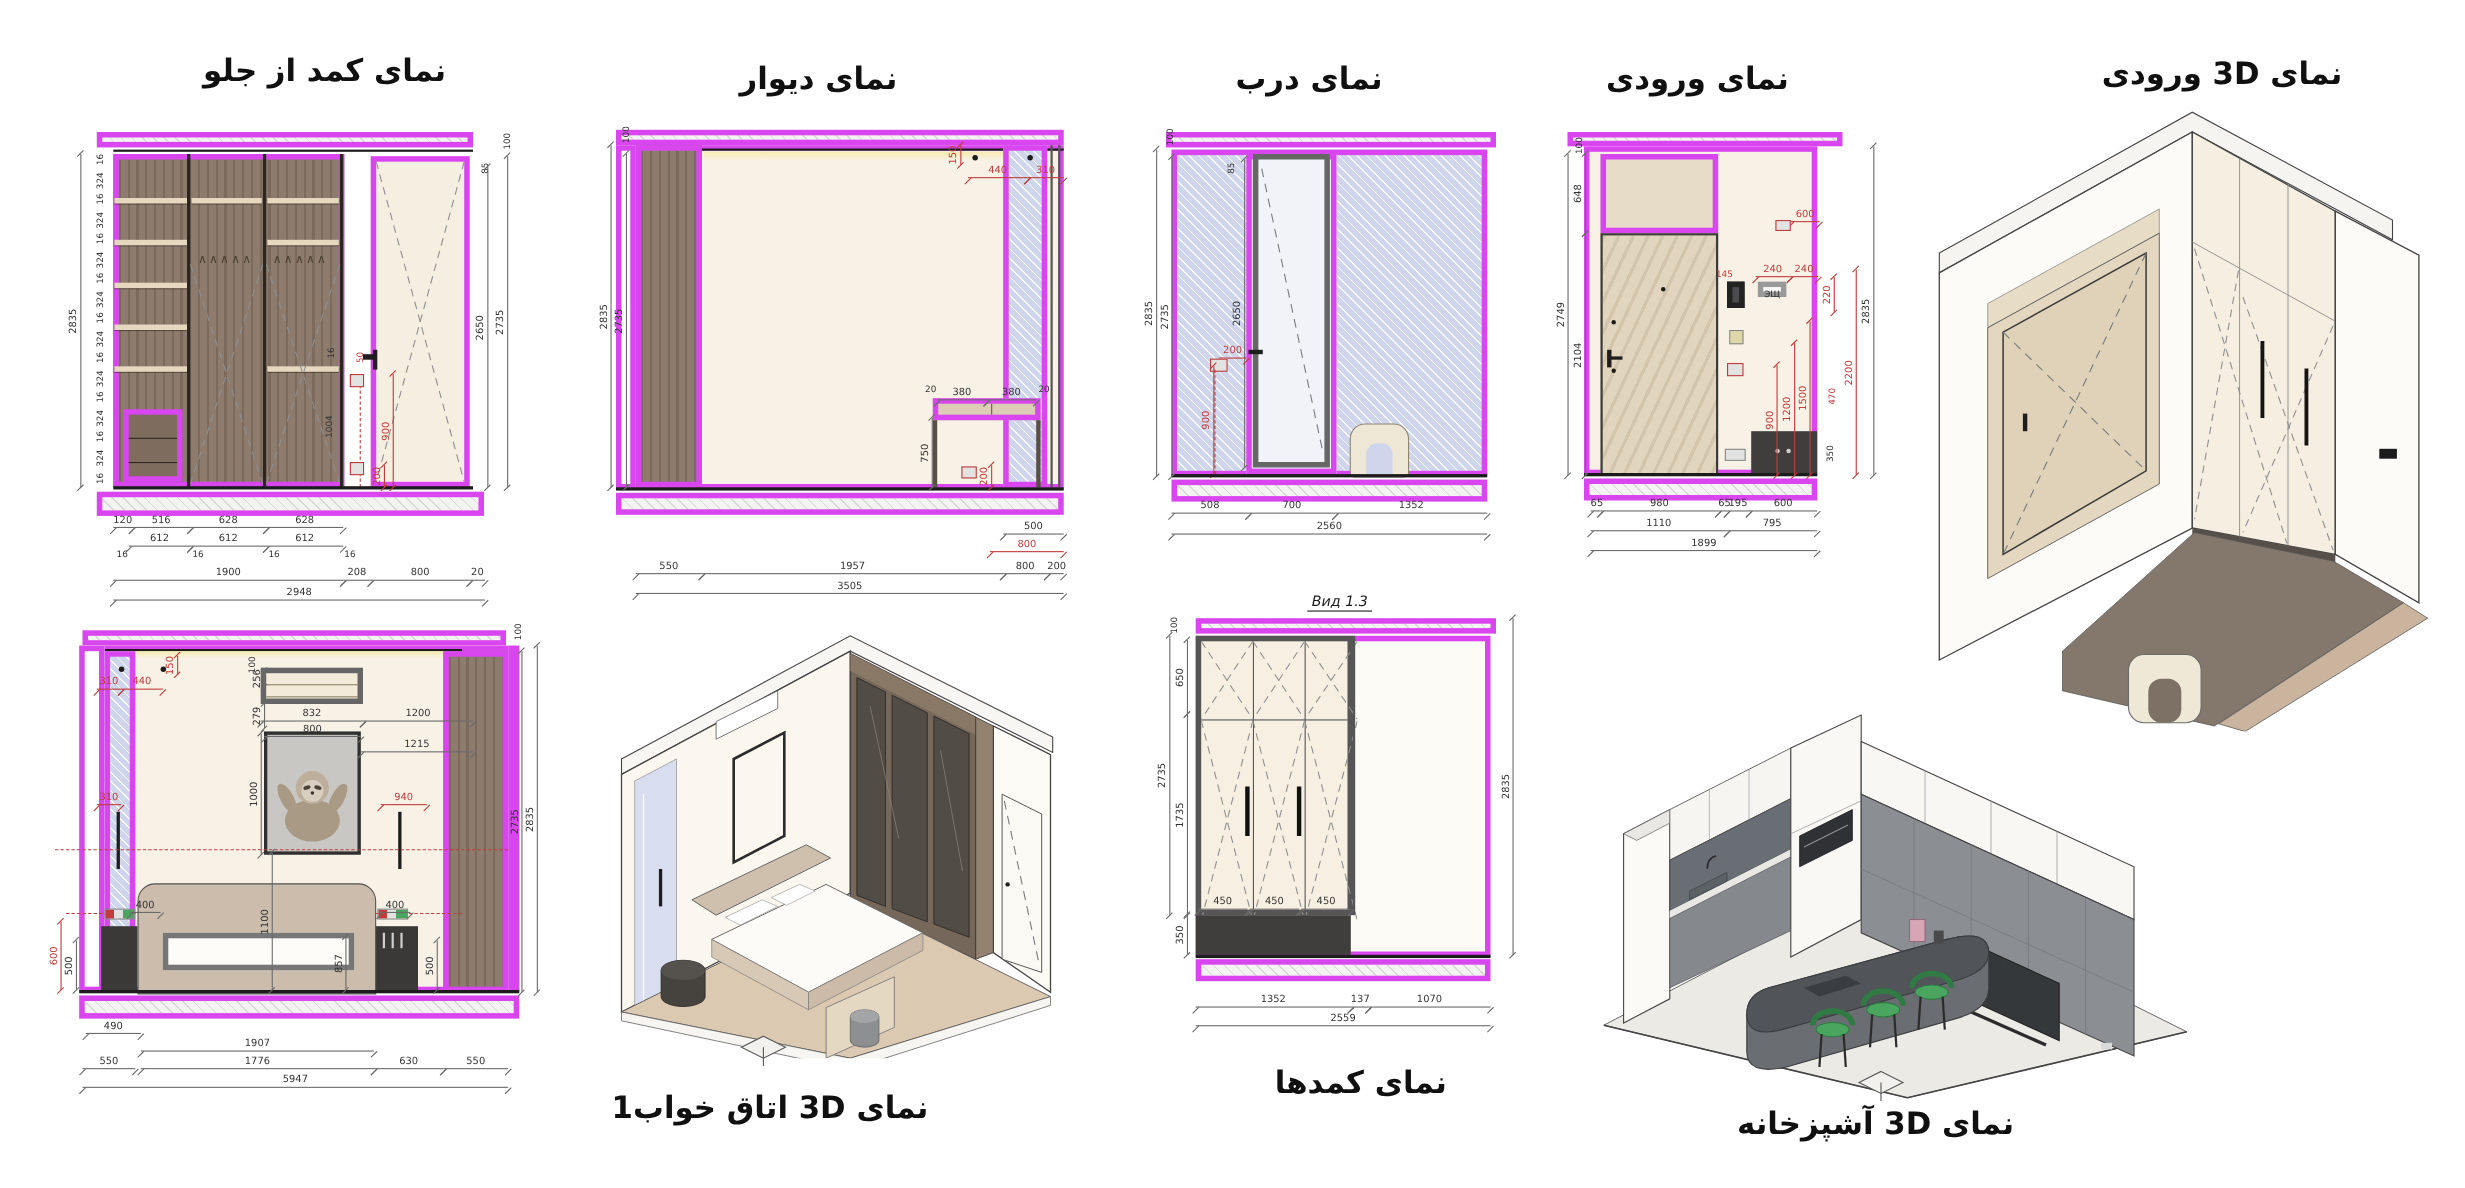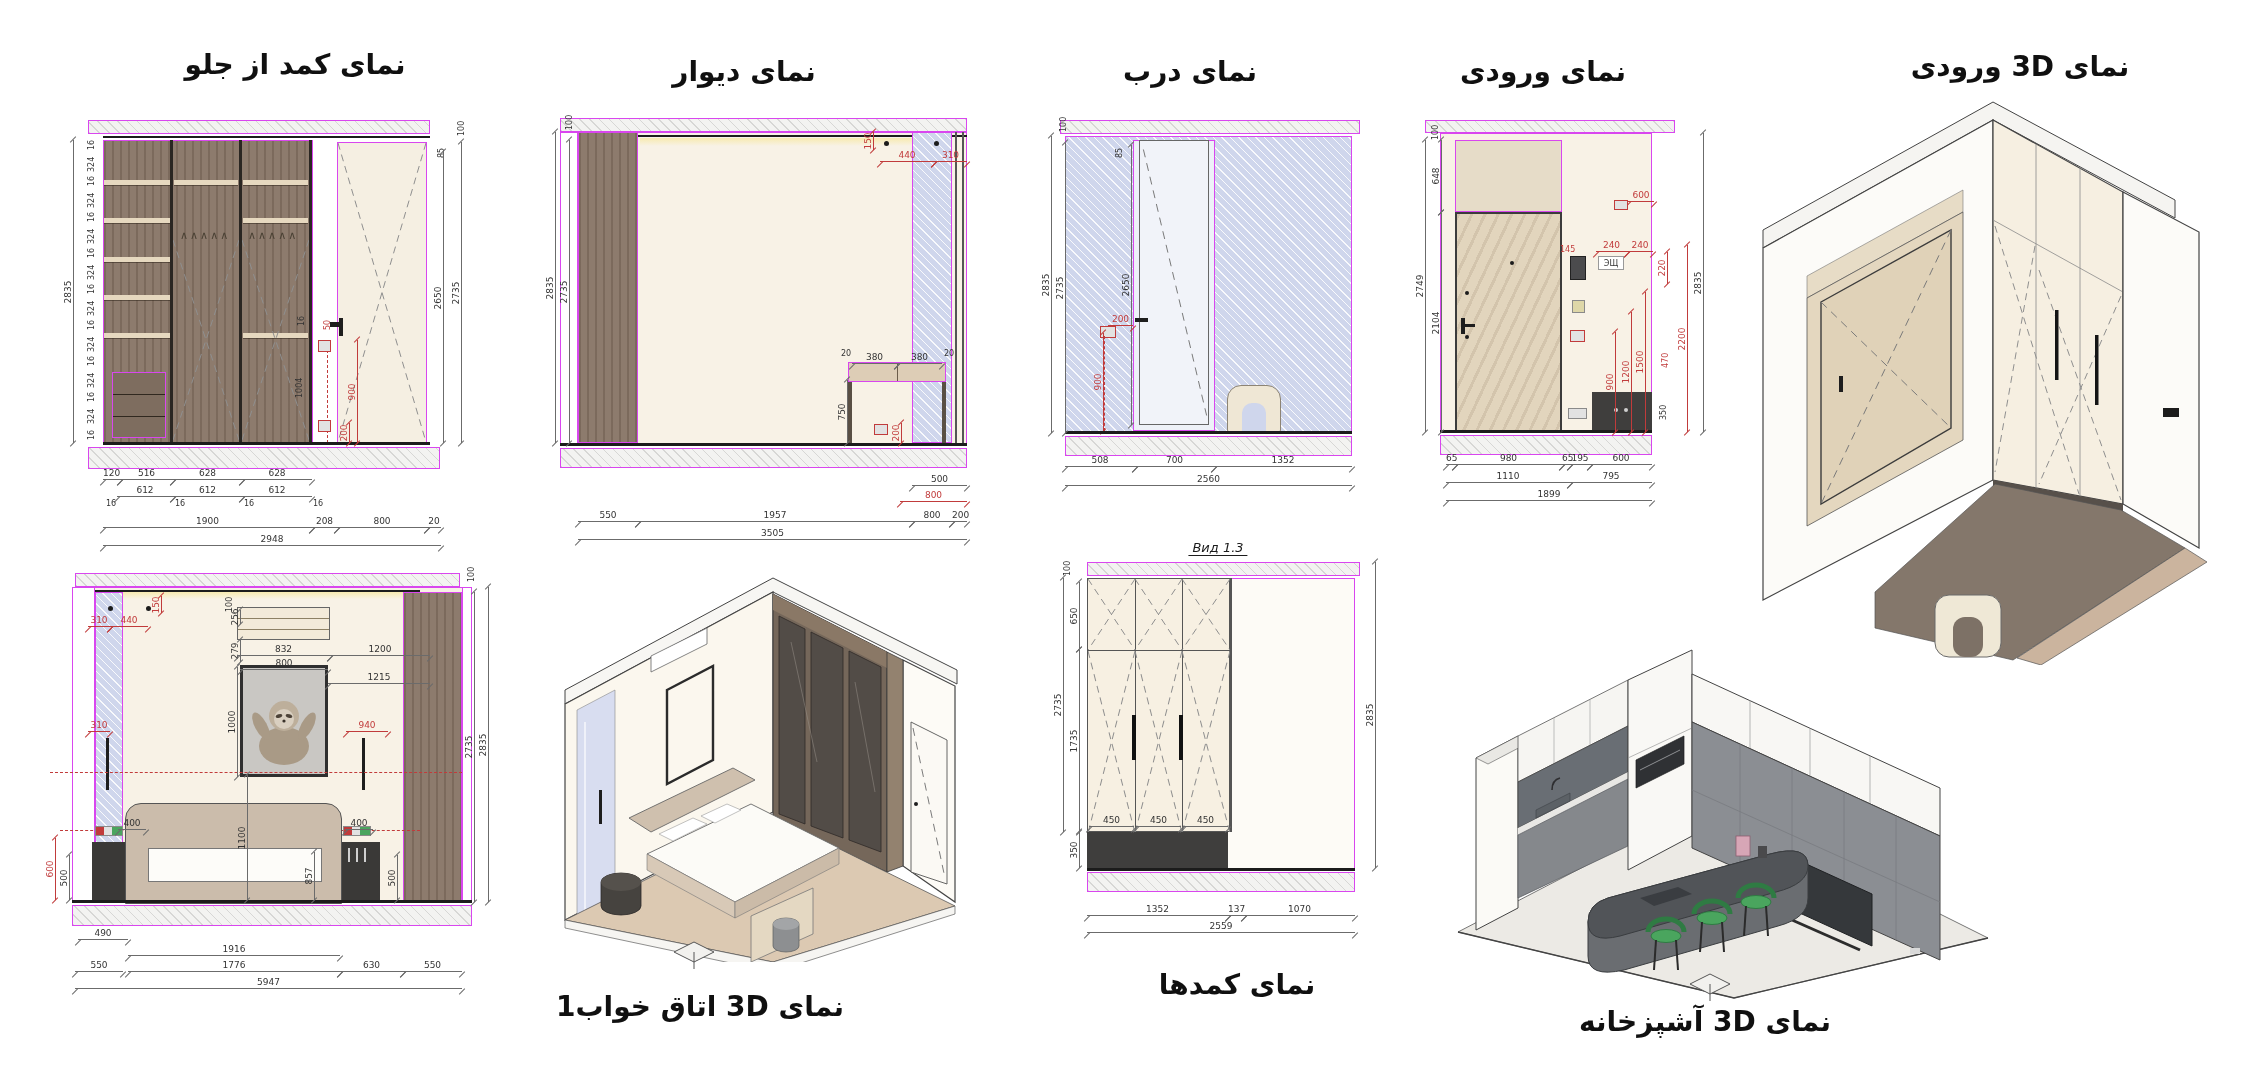--- a/index.html
+++ b/index.html
@@ -1,20 +1,20 @@
 <!DOCTYPE html>
 <html><head>
 <meta charset="utf-8">
 <style>
   html,body{margin:0;padding:0;background:#fff;font-family:"DejaVu Sans",sans-serif;}
   .sheet{position:relative;width:2241px;height:1080px;background:#fff;overflow:hidden;}
   .abs{position:absolute;}
   .title{position:absolute;transform:translateX(-50%);font-weight:bold;font-size:28px;color:#101010;direction:rtl;white-space:nowrap;}
   .sub{position:absolute;transform:translateX(-50%);font-size:13px;font-style:italic;color:#1c1c1c;border-bottom:1.5px solid #1c1c1c;padding:0 4px;white-space:nowrap;}
-  .box{position:absolute;border:1px solid #d946ef;box-sizing:border-box;}
+  .box{position:absolute;border:5px solid #d946ef;box-sizing:border-box;}
   .hatch{background:repeating-linear-gradient(45deg,#d7d7d5 0 1px,transparent 1px 7px),#f3f3f1;}
   .bhatch{background:repeating-linear-gradient(45deg,rgba(255,255,255,.85) 0 1px,transparent 1px 6px),#cfd6ec;}
   .wood{background:repeating-linear-gradient(90deg,rgba(62,45,32,.22) 0 2px,transparent 2px 8px),#8d7b6d;}
   .cream{background:#f8f2e6;}
   .mirror{background:#f5efe2;}
   .base{background:#3f3e3d;}
   .led{background:linear-gradient(#f7eab0,rgba(247,234,176,0));}
   .hline{position:absolute;background:#1c1c1c;}
   .vline{position:absolute;background:#2a2622;}
   .shelf{position:absolute;height:5px;background:#e6d8bf;box-shadow:0 1px 0 rgba(40,30,20,.5);}
@@ -527,21 +527,21 @@
         <span>2735</span>
       </div>
     <div class="dv" style="left:477px;top:587px;height:315px">
         <span>2835</span>
       </div>
     <div class="lbl v s" style="left:468px;top:582px">100</div>
     <div class="dr" style="left:78px;top:928px;width:50px">
         <span>490</span>
       </div>
     <div class="dr" style="left:128px;top:944px;width:212px">
-        <span>1916</span>
+        <span>1907</span>
       </div>
     <div class="dr" style="left:75px;top:960px;width:48px">
         <span>550</span>
       </div>
     <div class="dr" style="left:128px;top:960px;width:212px">
         <span>1776</span>
       </div>
     <div class="dr" style="left:340px;top:960px;width:63px">
         <span>630</span>
       </div>

